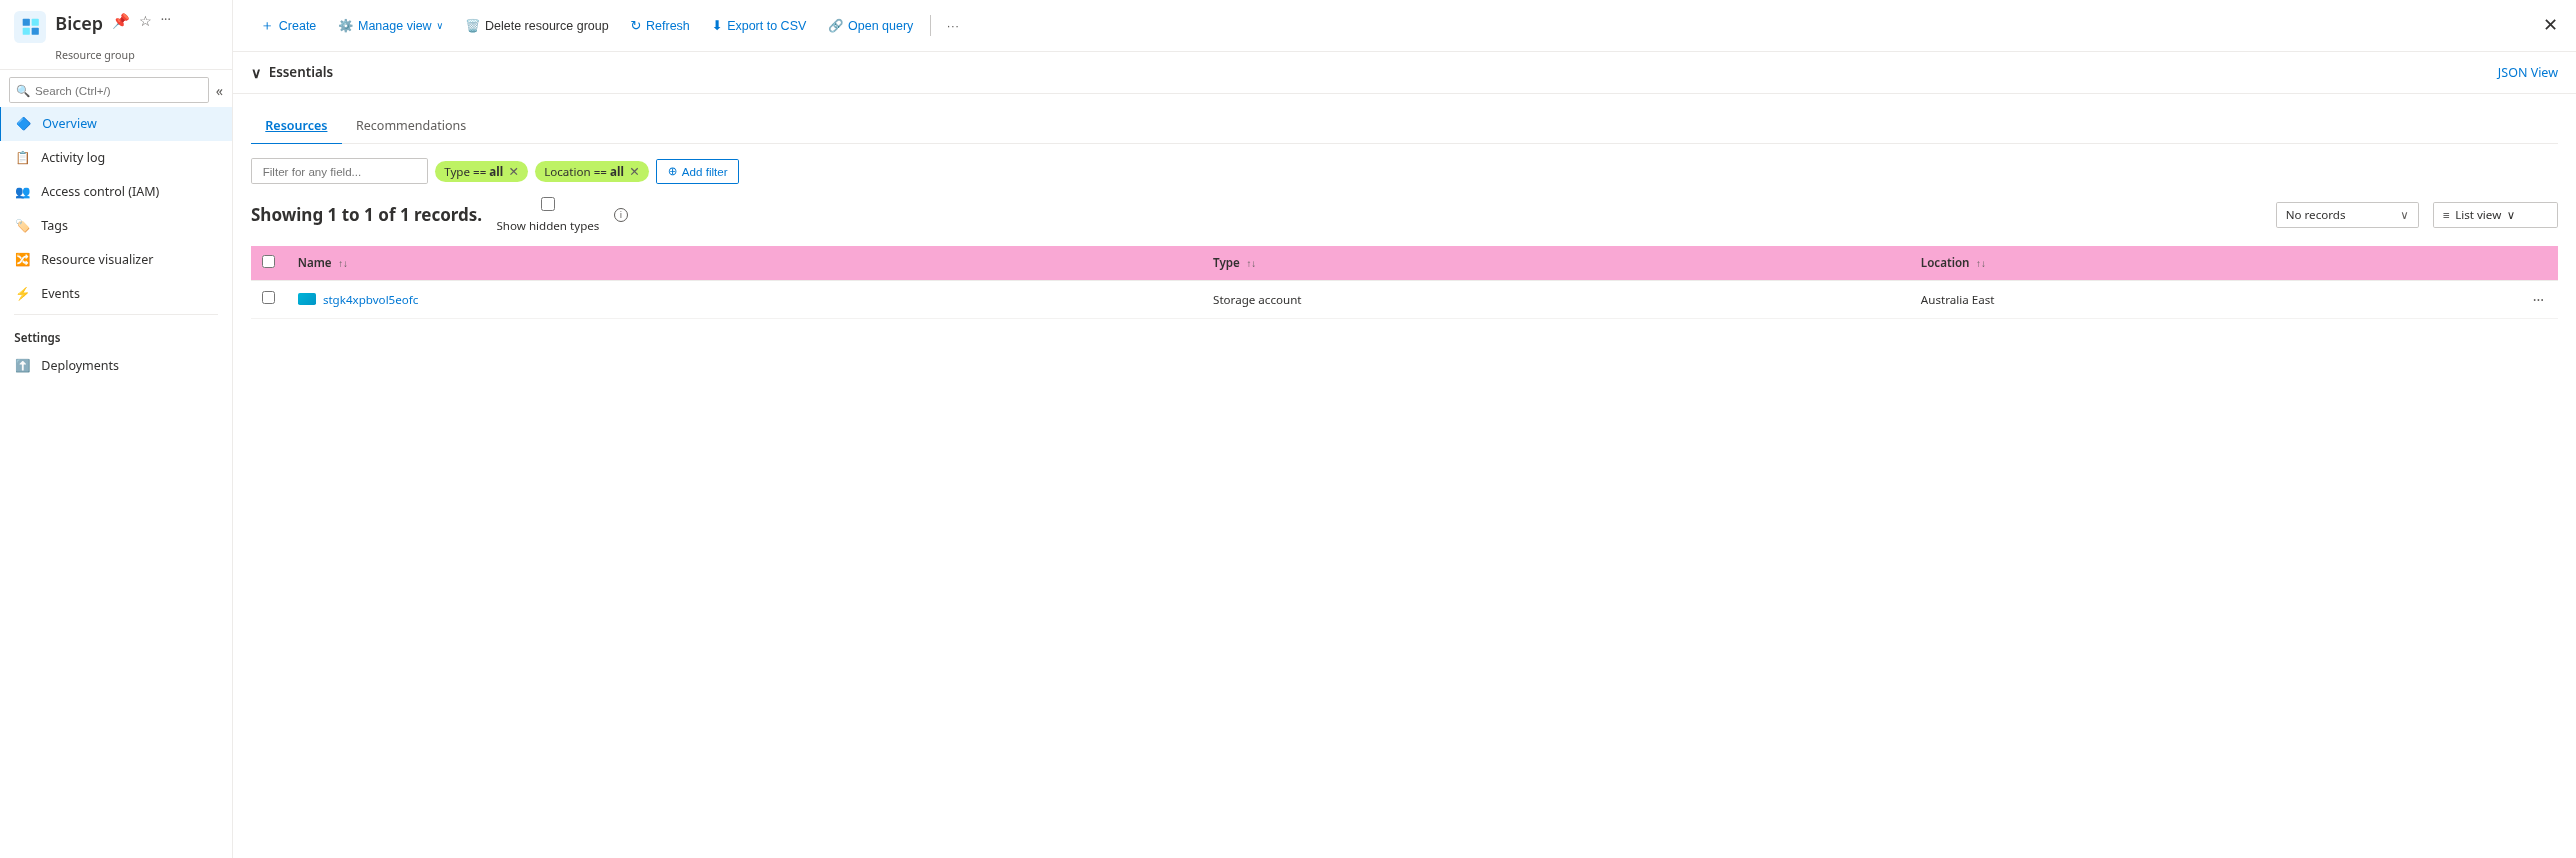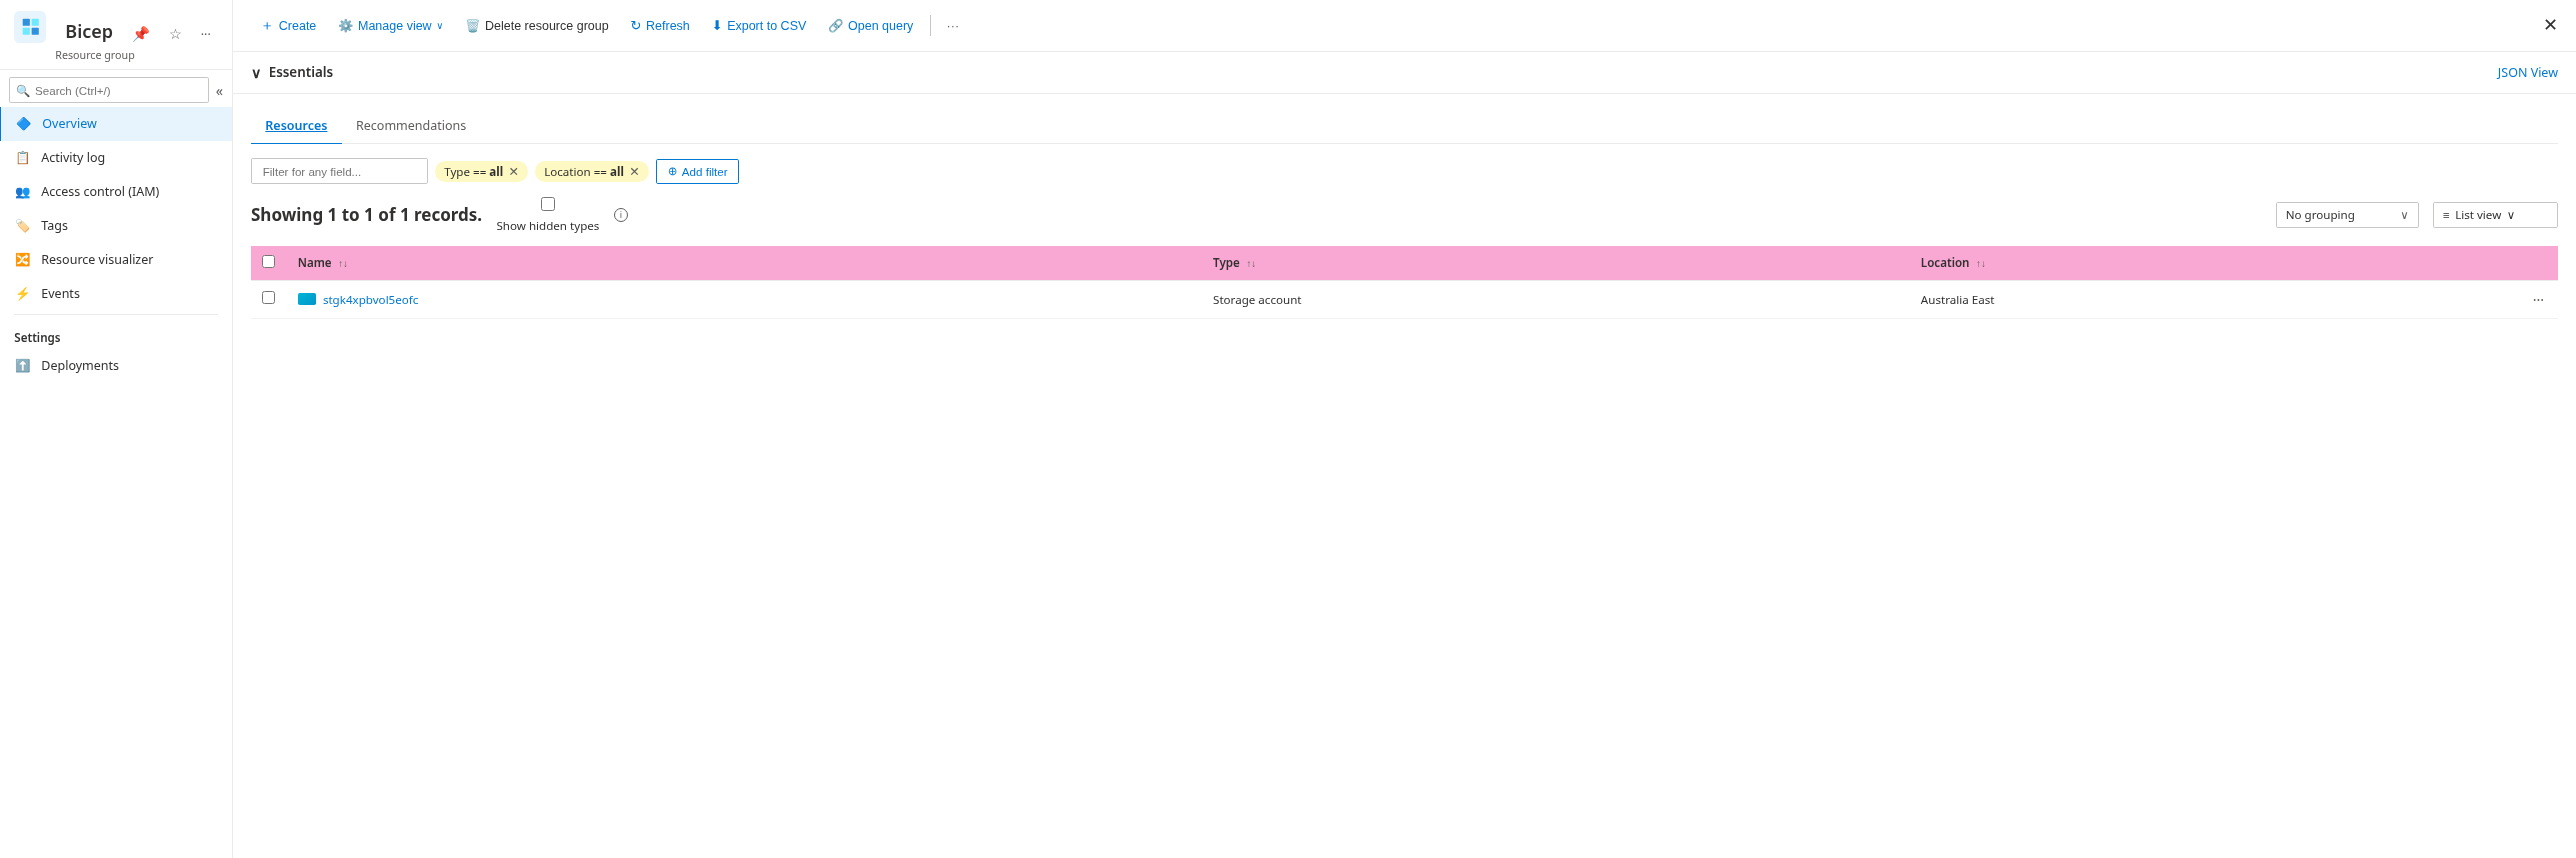--- a/index.html
+++ b/index.html
@@ -1,21 +1,21 @@
 <!DOCTYPE html>
 <html style="font-size:14.3px"><head>
   <meta charset="utf-8">
   <style>
     * { box-sizing: border-box; margin: 0; padding: 0; }
     body { font-family: 'Segoe UI', system-ui, sans-serif; font-size: 12.5px; color: #323130; background: #fff; display: flex; height: 100vh; overflow: hidden; }
 
     
     .sidebar { width: 233px; min-width: 233px; border-right: 0.9px solid #edebe9; display: flex; flex-direction: column; background: #fff; }
     .sidebar-header { padding: 10.7px 14.3px 7.2px; border-bottom: 0.9px solid #edebe9; }
-    .sidebar-brand { display: flex; align-items: flex-end; gap: 19px; margin-bottom: 5.4px; }
+    .sidebar-brand { display: flex; align-items: flex-start; gap: 9px; margin-bottom: 5.4px; }
     .sidebar-logo { width: 32px; height: 32px; background: #e8f4fd; border-radius: 5.4px; display: flex; align-items: center; justify-content: center; }
     .sidebar-title { font-size: 18px; font-weight: 600; color: #323130; }
     .sidebar-subtitle { font-size: 10.7px; color: #605e5c; margin-left: 41px; }
     .sidebar-search-wrap { position: relative; }
     .sidebar-search-wrap .search-icon { position: absolute; left: 7.2px; top: 50%; transform: translateY(-50%); color: #605e5c; font-size: 11.6px; }
     .sidebar-collapse { margin-left: auto; cursor: pointer; color: #605e5c; font-size: 14.3px; }
     .sidebar-nav { flex: 1; overflow-y: auto; padding: 3.6px 0; }
     .nav-item { display: flex; align-items: center; gap: 9px; padding: 8px 14.3px; cursor: pointer; color: #323130; font-size: 12.5px; }
     .nav-item.active { background: #e8f4fd; border-left: 1.8px solid #0078d4; color: #0078d4; }
     .nav-item .nav-icon { width: 18px; height: 18px; display: flex; align-items: center; justify-content: center; flex-shrink: 0; }
@@ -35,21 +35,21 @@
     .essentials-left { display: flex; align-items: center; gap: 7.2px; font-size: 13.4px; font-weight: 600; color: #323130; cursor: pointer; }
     .json-view-link { color: #0078d4; font-size: 12.5px; cursor: pointer; }
 
     .resources-section { padding: 14.3px 18px; }
     .tabs { display: flex; gap: 0; border-bottom: 0.9px solid #edebe9; margin-bottom: 14.3px; }
     .tab { padding: 9px 14.3px; cursor: pointer; font-size: 12.5px; color: #605e5c; border-bottom: 1.8px solid transparent; margin-bottom: -0.9px; }
     .tab.active { color: #0078d4; border-bottom-color: #0078d4; font-weight: 600; text-decoration: underline; }
 
     .filters-row { display: flex; align-items: center; gap: 7.2px; margin-bottom: 12.5px; flex-wrap: wrap; }
     .filter-input { padding: 5.4px 10.7px; border: 0.9px solid #c8c6c4; border-radius: 1.8px; font-size: 11.6px; width: 177px; color: #323130; outline: none; }
-    .filter-tag { display: flex; align-items: center; gap: 5.4px; padding: 2px 9px; background: #fef9c3; border-radius: 14.3px; font-size: 11.6px; color: #323130; }
+    .filter-tag { display: flex; align-items: center; gap: 5.4px; padding: 2px 9px; background: #bef264; border-radius: 14.3px; font-size: 11.6px; color: #323130; }
     .filter-tag .close { cursor: pointer; color: #605e5c; font-size: 12.5px; }
     .filter-tag strong { font-weight: 700; }
     .add-filter-btn { display: flex; align-items: center; gap: 4.5px; padding: 4.5px 10.7px; border: 0.9px solid #0078d4; border-radius: 1.8px; color: #0078d4; font-size: 11.6px; cursor: pointer; background: #fff; }
 
     .results-row { display: flex; align-items: center; gap: 14.3px; margin-bottom: 12.5px; }
     .results-text { font-size: 17px; color: #323130; white-space: nowrap; font-weight: bold; }
     .checkbox-label { display: flex; align-items: center; gap: 7.2px; cursor: pointer; font-size: 11.6px; flex-direction: column; }
     .checkbox-label input[type="checkbox"] { width: 14.3px; height: 14.3px; cursor: pointer; }
     .info-icon { width: 14.3px; height: 14.3px; border-radius: 50%; border: 0.9px solid #605e5c; display: inline-flex; align-items: center; justify-content: center; font-size: 9px; color: #605e5c; cursor: pointer; }
     .grouping-select { display: flex; align-items: center; gap: 5.4px; padding: 4.5px 9px; border: 0.9px solid #c8c6c4; border-radius: 1.8px; font-size: 11.6px; cursor: pointer; background: #fff; min-width: 143px; }
@@ -204,21 +204,21 @@
 
       <div class="results-row">
         <span class="results-text">Showing 1 to 1 of 1 records.</span>
         <label class="checkbox-label">
           <input type="checkbox" style="">
           <span>Show hidden types</span>
         </label>
         <span class="info-icon">i</span>
         <div class="spacer"></div>
         <div class="grouping-select">
-          <span>No grouping</span>
+          <span>No records</span>
           <span class="chevron">∨</span>
         </div>
         <div class="view-select">
           <span>≡</span>
           <span>List view</span>
           <span class="chevron">∨</span>
         </div>
       </div>
 
       <table class="resource-table">

